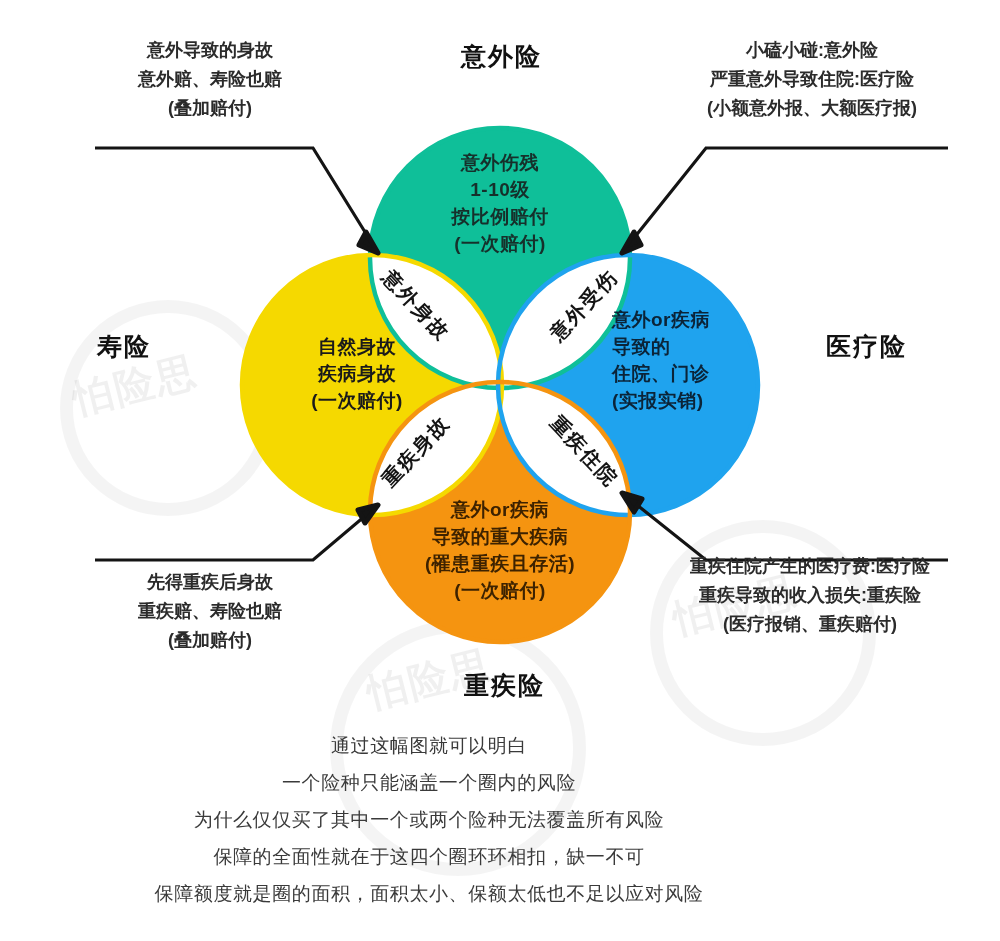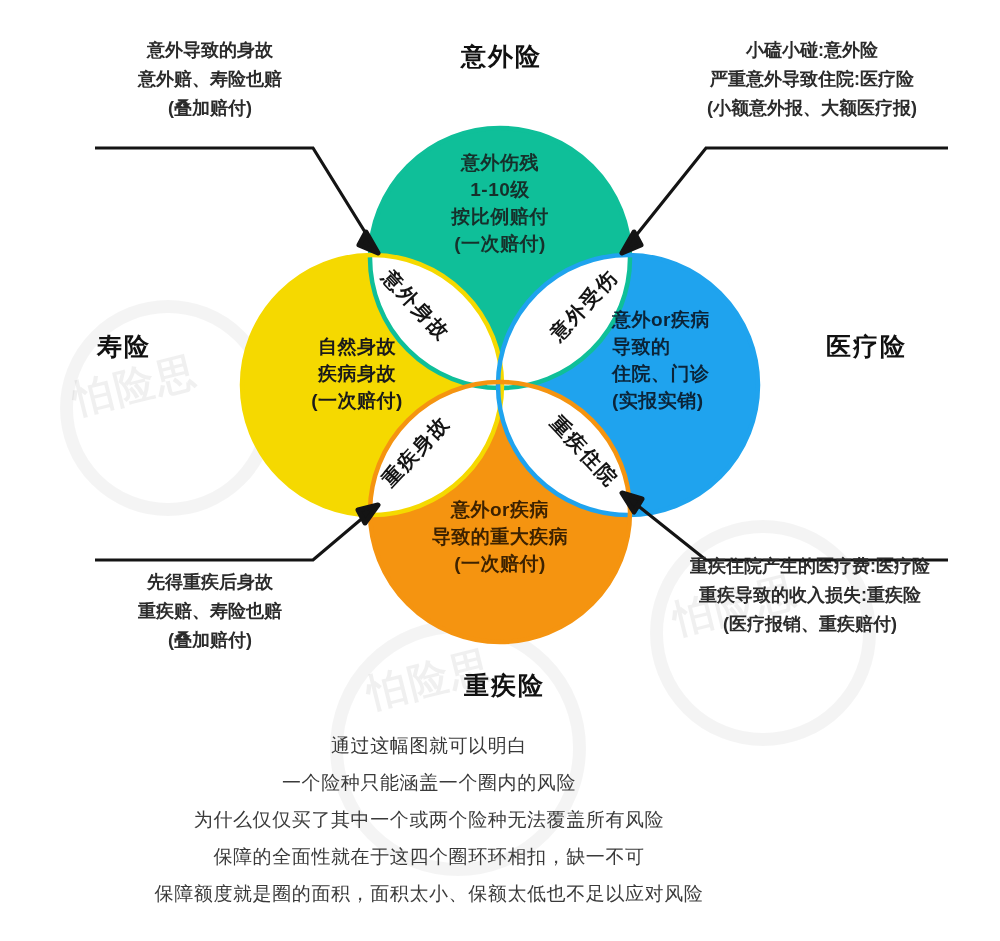--- a/index.html
+++ b/index.html
@@ -160,20 +160,21 @@
   <div class="circ-txt" style="left:612px;top:307px;width:200px;text-align:left;color:#0b2438;">
     <div>意外or疾病</div>
     <div>导致的</div>
     <div>住院、门诊</div>
     <div>(实报实销)</div>
   </div>
 
   <div class="circ-txt" style="left:380px;top:497px;width:240px;color:#3d2200;">
     <div>意外or疾病</div>
     <div>导致的重大疾病</div>
+    <div>(罹患重疾且存活)</div>
     <div>(一次赔付)</div>
   </div>
 
   <div class="lens-lbl" style="left:372px;top:292px;transform:rotate(47deg);">意外身故</div>
   <div class="lens-lbl" style="left:540px;top:292px;transform:rotate(-47deg);">意外受伤</div>
   <div class="lens-lbl" style="left:372px;top:438px;transform:rotate(-47deg);">重疾身故</div>
   <div class="lens-lbl" style="left:540px;top:438px;transform:rotate(47deg);">重疾住院</div>
 
   <div class="cat" style="left:461px;top:40px;">意外险</div>
   <div class="cat" style="left:97px;top:330px;">寿险</div>

